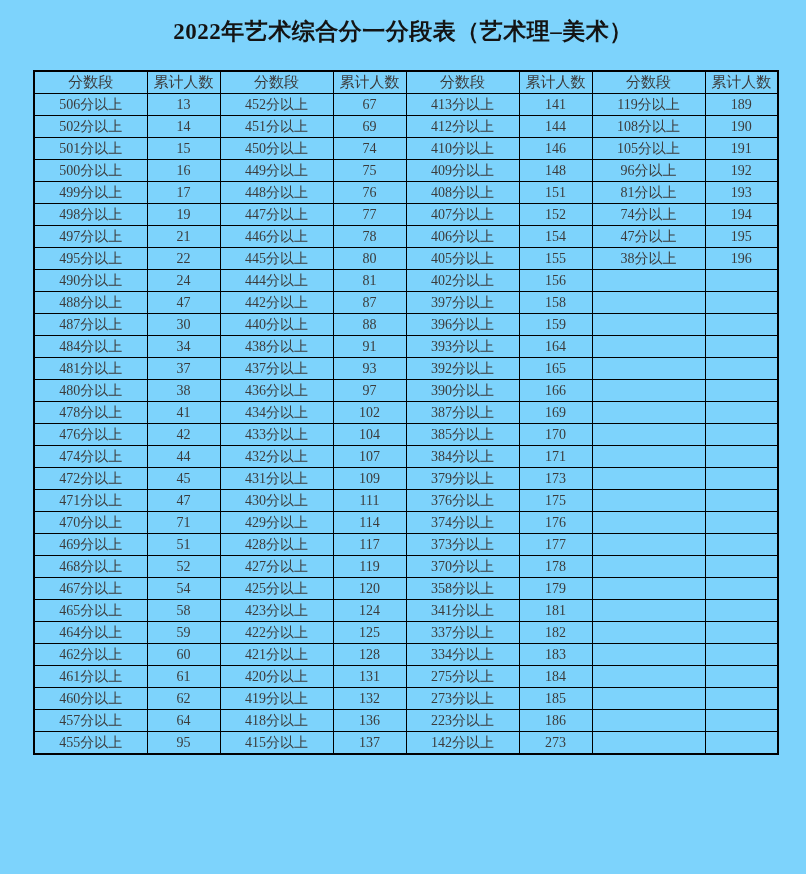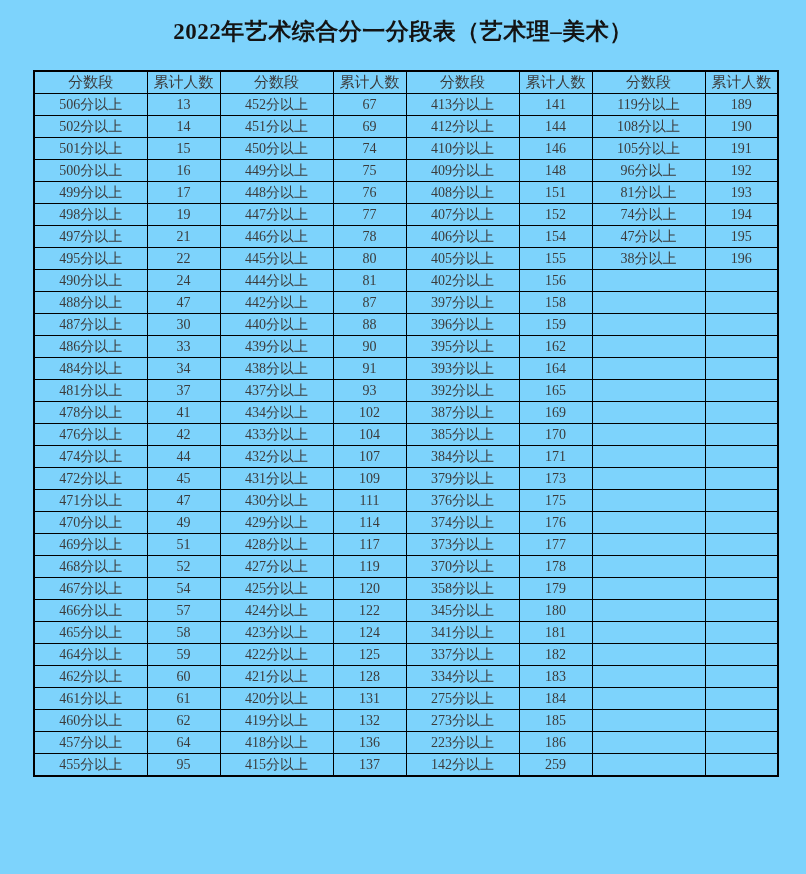--- a/index.html
+++ b/index.html
@@ -190,50 +190,50 @@
           <td class="col-score">487分以上</td>
           <td class="col-count">30</td>
           <td class="col-score">440分以上</td>
           <td class="col-count">88</td>
           <td class="col-score">396分以上</td>
           <td class="col-count">159</td>
           <td class="col-score"></td>
           <td class="col-count"></td>
         </tr>
         <tr>
-          <td class="col-score">486分以上</td>
-          <td class="col-count">33</td>
-          <td class="col-score">439分以上</td>
-          <td class="col-count">90</td>
-          <td class="col-score">395分以上</td>
-          <td class="col-count">162</td>
-          <td class="col-score"></td>
-          <td class="col-count"></td>
-        </tr>
-        <tr>
           <td class="col-score">484分以上</td>
           <td class="col-count">34</td>
           <td class="col-score">438分以上</td>
           <td class="col-count">91</td>
           <td class="col-score">393分以上</td>
           <td class="col-count">164</td>
           <td class="col-score"></td>
           <td class="col-count"></td>
         </tr>
         <tr>
           <td class="col-score">481分以上</td>
           <td class="col-count">37</td>
           <td class="col-score">437分以上</td>
           <td class="col-count">93</td>
           <td class="col-score">392分以上</td>
           <td class="col-count">165</td>
           <td class="col-score"></td>
           <td class="col-count"></td>
         </tr>
         <tr>
+          <td class="col-score">480分以上</td>
+          <td class="col-count">38</td>
+          <td class="col-score">436分以上</td>
+          <td class="col-count">97</td>
+          <td class="col-score">390分以上</td>
+          <td class="col-count">166</td>
+          <td class="col-score"></td>
+          <td class="col-count"></td>
+        </tr>
+        <tr>
           <td class="col-score">478分以上</td>
           <td class="col-count">41</td>
           <td class="col-score">434分以上</td>
           <td class="col-count">102</td>
           <td class="col-score">387分以上</td>
           <td class="col-count">169</td>
           <td class="col-score"></td>
           <td class="col-count"></td>
         </tr>
         <tr>
@@ -271,21 +271,21 @@
           <td class="col-count">47</td>
           <td class="col-score">430分以上</td>
           <td class="col-count">111</td>
           <td class="col-score">376分以上</td>
           <td class="col-count">175</td>
           <td class="col-score"></td>
           <td class="col-count"></td>
         </tr>
         <tr>
           <td class="col-score">470分以上</td>
-          <td class="col-count">49</td>
+          <td class="col-count">71</td>
           <td class="col-score">429分以上</td>
           <td class="col-count">114</td>
           <td class="col-score">374分以上</td>
           <td class="col-count">176</td>
           <td class="col-score"></td>
           <td class="col-count"></td>
         </tr>
         <tr>
           <td class="col-score">469分以上</td>
           <td class="col-count">51</td>
@@ -310,30 +310,20 @@
           <td class="col-score">467分以上</td>
           <td class="col-count">54</td>
           <td class="col-score">425分以上</td>
           <td class="col-count">120</td>
           <td class="col-score">358分以上</td>
           <td class="col-count">179</td>
           <td class="col-score"></td>
           <td class="col-count"></td>
         </tr>
         <tr>
-          <td class="col-score">466分以上</td>
-          <td class="col-count">57</td>
-          <td class="col-score">424分以上</td>
-          <td class="col-count">122</td>
-          <td class="col-score">345分以上</td>
-          <td class="col-count">180</td>
-          <td class="col-score"></td>
-          <td class="col-count"></td>
-        </tr>
-        <tr>
           <td class="col-score">465分以上</td>
           <td class="col-count">58</td>
           <td class="col-score">423分以上</td>
           <td class="col-count">124</td>
           <td class="col-score">341分以上</td>
           <td class="col-count">181</td>
           <td class="col-score"></td>
           <td class="col-count"></td>
         </tr>
         <tr>
@@ -385,19 +375,19 @@
           <td class="col-count">186</td>
           <td class="col-score"></td>
           <td class="col-count"></td>
         </tr>
         <tr>
           <td class="col-score">455分以上</td>
           <td class="col-count">95</td>
           <td class="col-score">415分以上</td>
           <td class="col-count">137</td>
           <td class="col-score">142分以上</td>
-          <td class="col-count">259</td>
+          <td class="col-count">273</td>
           <td class="col-score"></td>
           <td class="col-count"></td>
         </tr>
       </tbody>
   </table>
 </div>
 
 </body></html>

